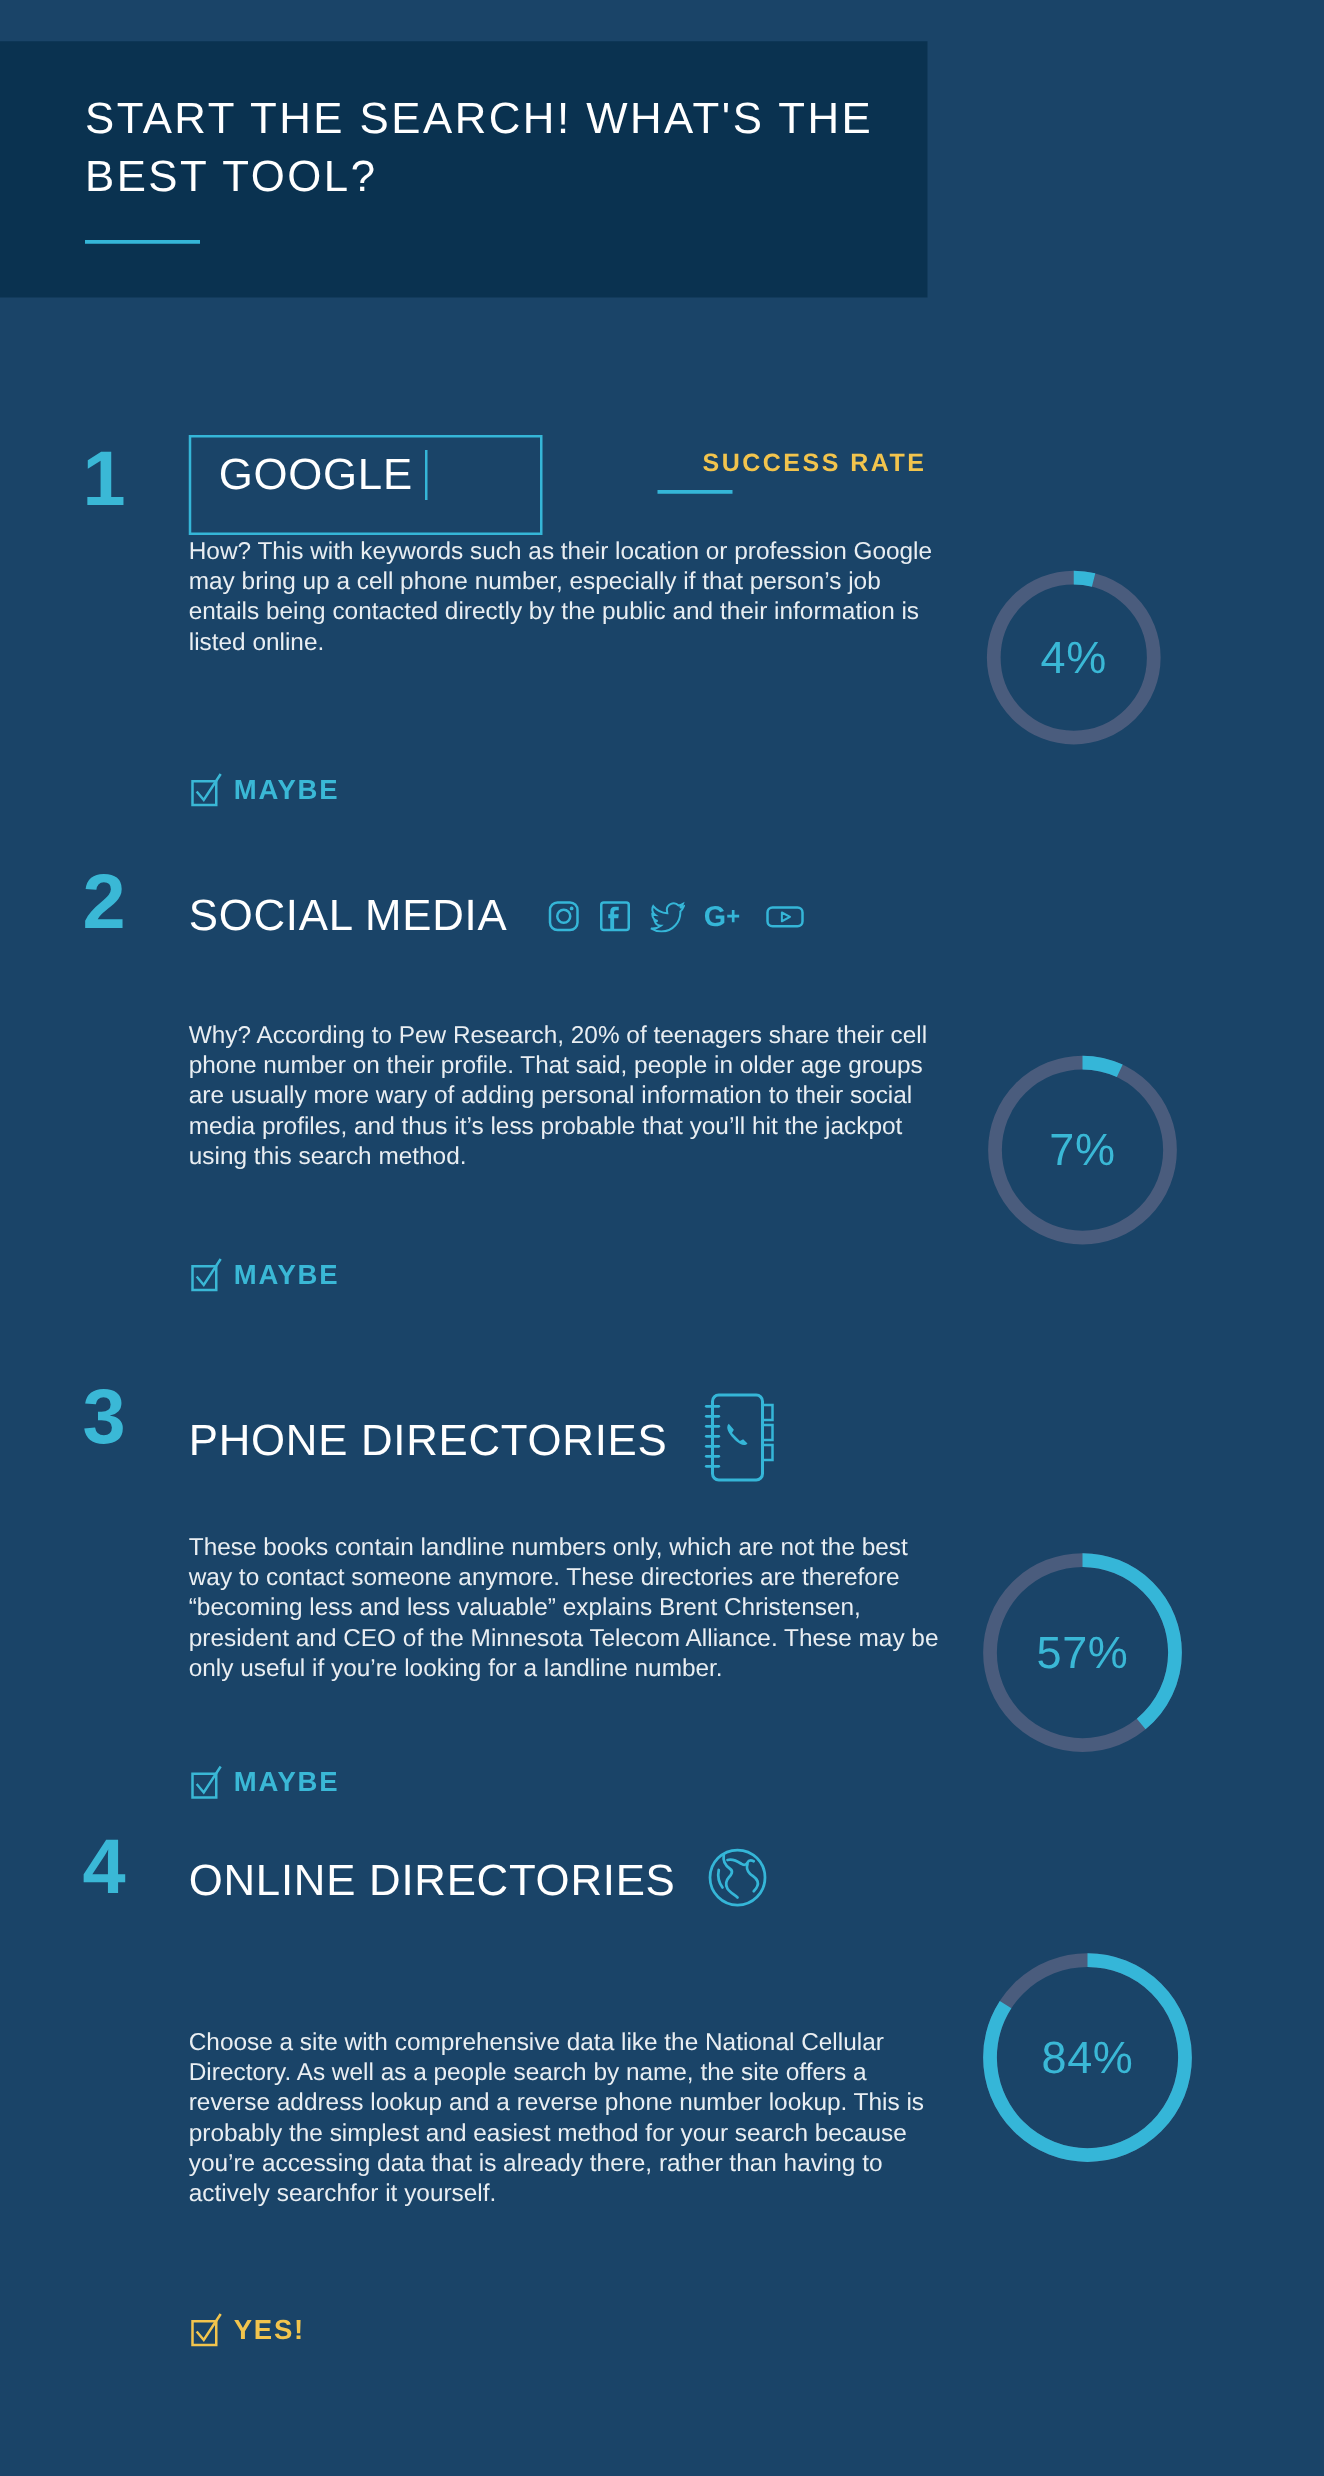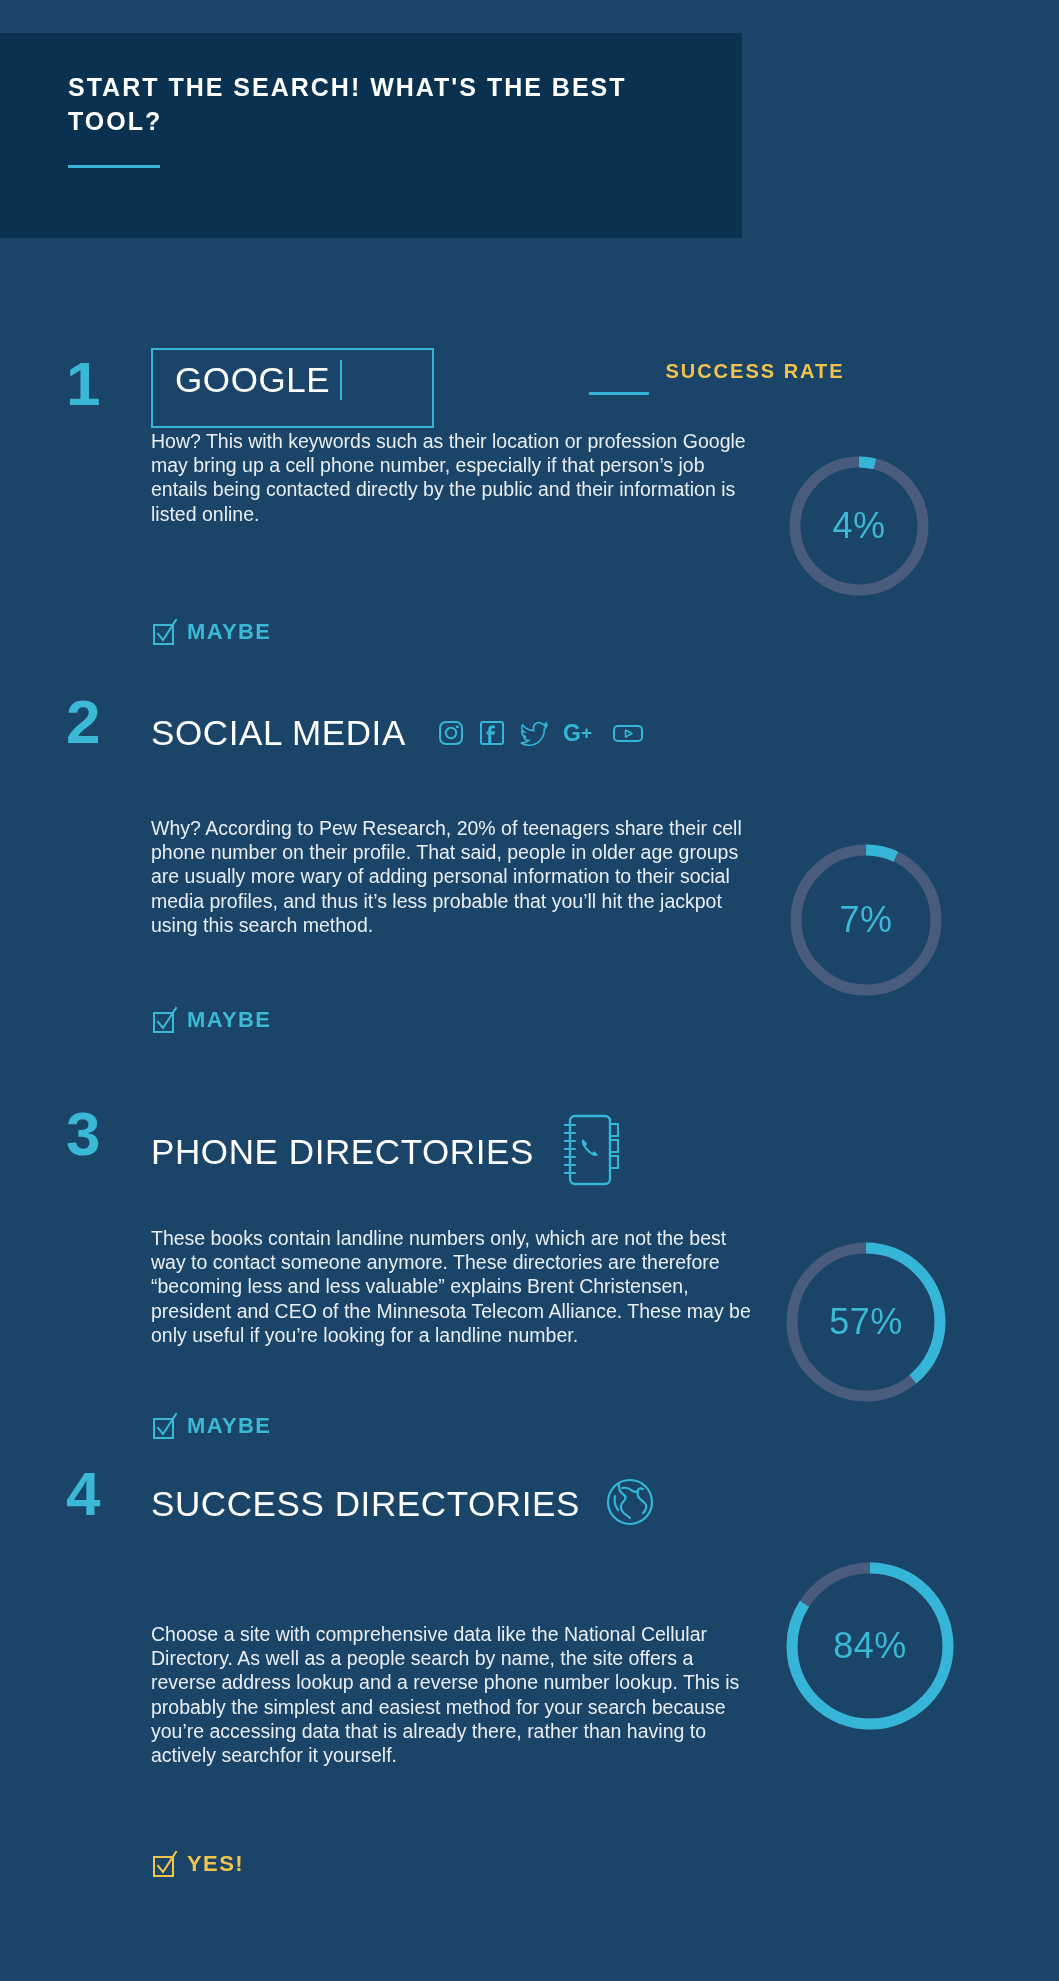--- a/index.html
+++ b/index.html
@@ -12,35 +12,35 @@
   .page { position:relative; width:1059px; height:1981px; background:#1a4468; }
 
   
   .header-panel {
     position:absolute; left:0; top:33px; width:742px; height:205px;
     background:#0a3250;
     padding:38px 0 0 68px;
   }
   .header-title {
     color:#ffffff;
-    font-size:25px;
-    font-weight:bold;
+    font-size:35px;
+    font-weight:normal;
     letter-spacing:2.0px;
     line-height:1.35;
     text-transform:uppercase;
     max-width:640px;
   }
   .header-rule {
     margin-top:26px;
     width:92px; height:3px; background:#35b6d8;
   }
 
   
   .success-head {
-    position:absolute; left:625px; top:360px; width:260px; text-align:center;
+    position:absolute; left:562px; top:360px; width:260px; 
   }
   .success-label {
     color:#f2c44d; font-size:20px; font-weight:bold; letter-spacing:2.0px;
   }
   .success-rule {
     margin:9px auto 0 -36px; width:60px; height:3px; background:#35b6d8;
   }
 
   
   .row { position:absolute; left:0; width:1059px; }
@@ -242,21 +242,21 @@
       <circle cx="84" cy="84" r="74" fill="none" stroke="#4a5c7d" stroke-width="11"></circle>
       <circle cx="84" cy="84" r="74" fill="none" stroke="#35b6d8" stroke-width="11" stroke-dasharray="181.3 283.6" stroke-dashoffset="0" transform="rotate(-90 84 84)"></circle>
     </svg>
     <div class="donut-text">57%</div>
   </div>
 
   <div class="row" style="top:1458px;">
     <div class="num" style="top:10px;">4</div>
 
     <div class="headline-wrap" style="top:16px;">
-      <div class="headline">SUCCESS DIRECTORIES</div>
+      <div class="headline">ONLINE DIRECTORIES</div>
 
       <span style="margin-left:22px;">
         <svg width="56" height="56" viewBox="0 0 56 56">
           <circle cx="28" cy="28" r="22" fill="none" stroke="#35b6d8" stroke-width="2.2"></circle>
           <path d="M17 10c-1 6 2 9 5 11 3 2 1 5-1 7-2 2-3 6-1 9 2 3 6 5 8 7" fill="none" stroke="#35b6d8" stroke-width="2.2" stroke-linecap="round"></path>
           <path d="M20 14c4-1 8 1 11 3 2 1.5 4 1 5-1 1-2 3-2 5-1" fill="none" stroke="#35b6d8" stroke-width="2.2" stroke-linecap="round"></path>
           <path d="M36 17c-1 3 0 6 2 8 2 2 5 3 6 6 1 3-1 6-3 8" fill="none" stroke="#35b6d8" stroke-width="2.2" stroke-linecap="round"></path>
           <path d="M13 22c-1 5 0 10 3 14" fill="none" stroke="#35b6d8" stroke-width="2.2" stroke-linecap="round"></path>
         </svg>
       </span>

